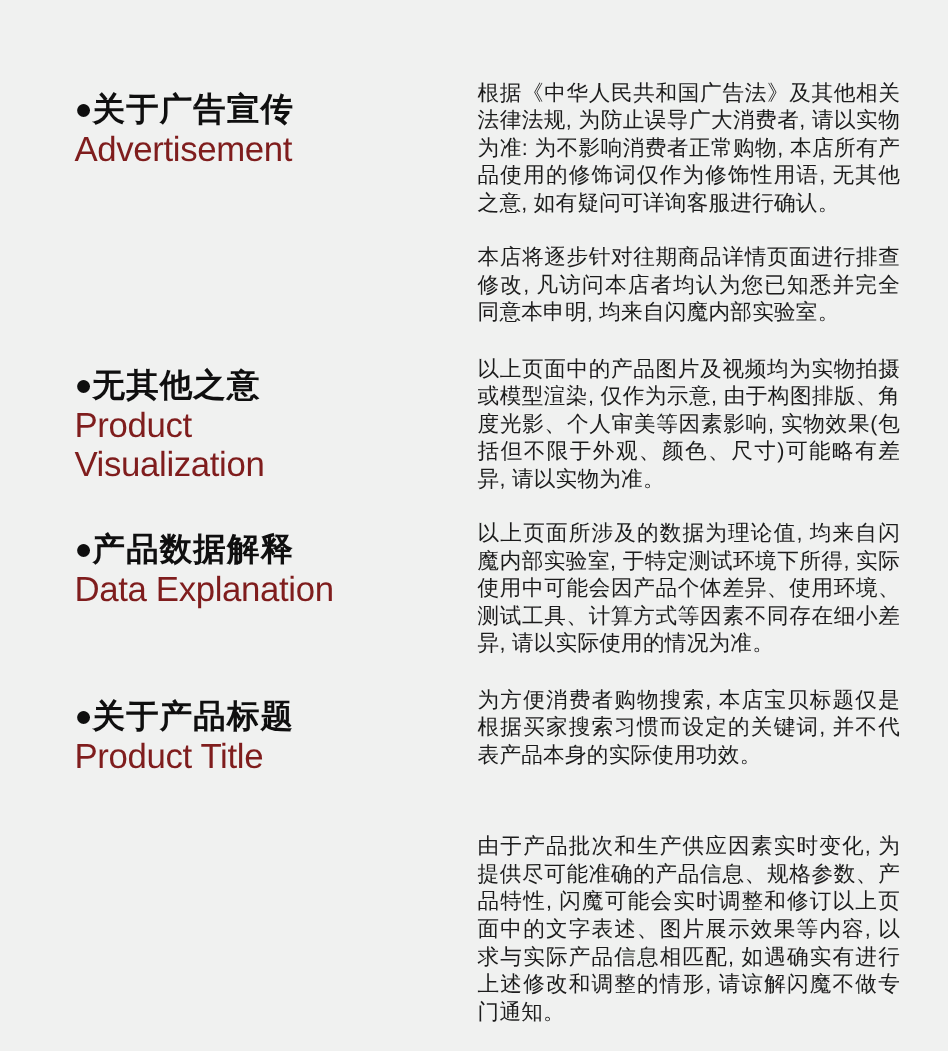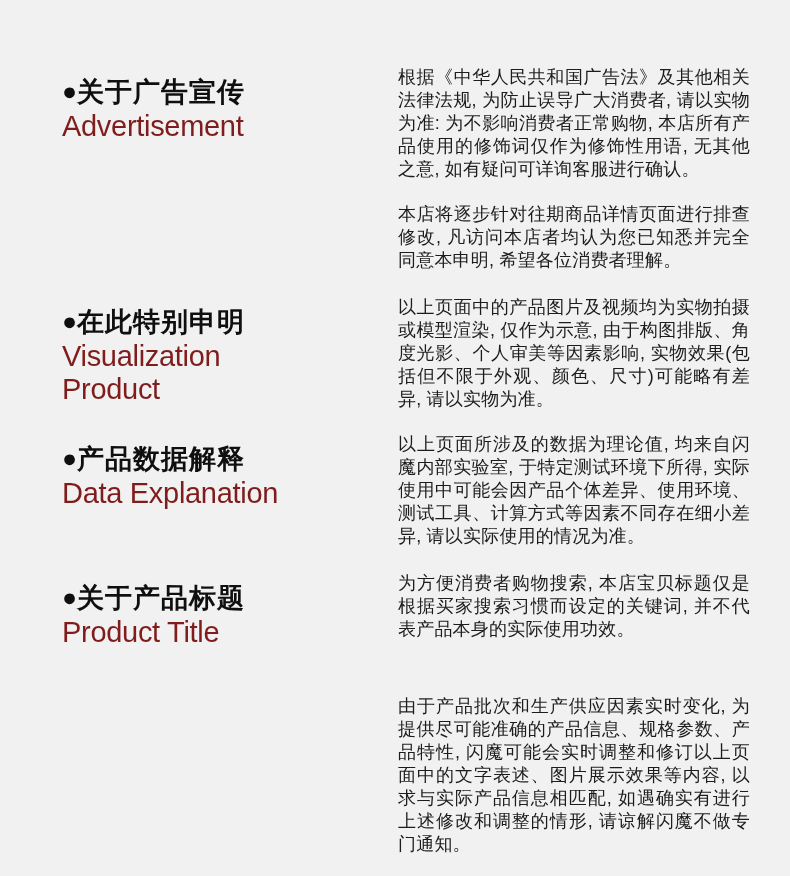--- a/index.html
+++ b/index.html
@@ -76,30 +76,30 @@
 
     <div class="row">
       <div class="left">
         <div class="title-zh"><span class="bullet">●</span><span>关于广告宣传</span></div>
         <div class="title-en">
           <div>Advertisement</div>
         </div>
       </div>
       <div class="right body-text">
         <p>根据《中华人民共和国广告法》及其他相关法律法规, 为防止误导广大消费者, 请以实物为准: 为不影响消费者正常购物, 本店所有产品使用的修饰词仅作为修饰性用语, 无其他之意, 如有疑问可详询客服进行确认。</p>
-        <p>本店将逐步针对往期商品详情页面进行排查修改, 凡访问本店者均认为您已知悉并完全同意本申明, 希望各位消费者理解。</p>
+        <p>本店将逐步针对往期商品详情页面进行排查修改, 凡访问本店者均认为您已知悉并完全同意本申明, 均来自闪魔内部实验室。</p>
       </div>
     </div>
 
     <div class="row">
       <div class="left">
-        <div class="title-zh"><span class="bullet">●</span><span>在此特别申明</span></div>
+        <div class="title-zh"><span class="bullet">●</span><span>无其他之意</span></div>
         <div class="title-en">
+          <div>Product</div>
           <div>Visualization</div>
-          <div>Product</div>
         </div>
       </div>
       <div class="right body-text">
         <p>以上页面中的产品图片及视频均为实物拍摄或模型渲染, 仅作为示意, 由于构图排版、角度光影、个人审美等因素影响, 实物效果(包括但不限于外观、颜色、尺寸)可能略有差异, 请以实物为准。</p>
       </div>
     </div>
 
     <div class="row gap-small">
       <div class="left">
         <div class="title-zh"><span class="bullet">●</span><span>产品数据解释</span></div>

